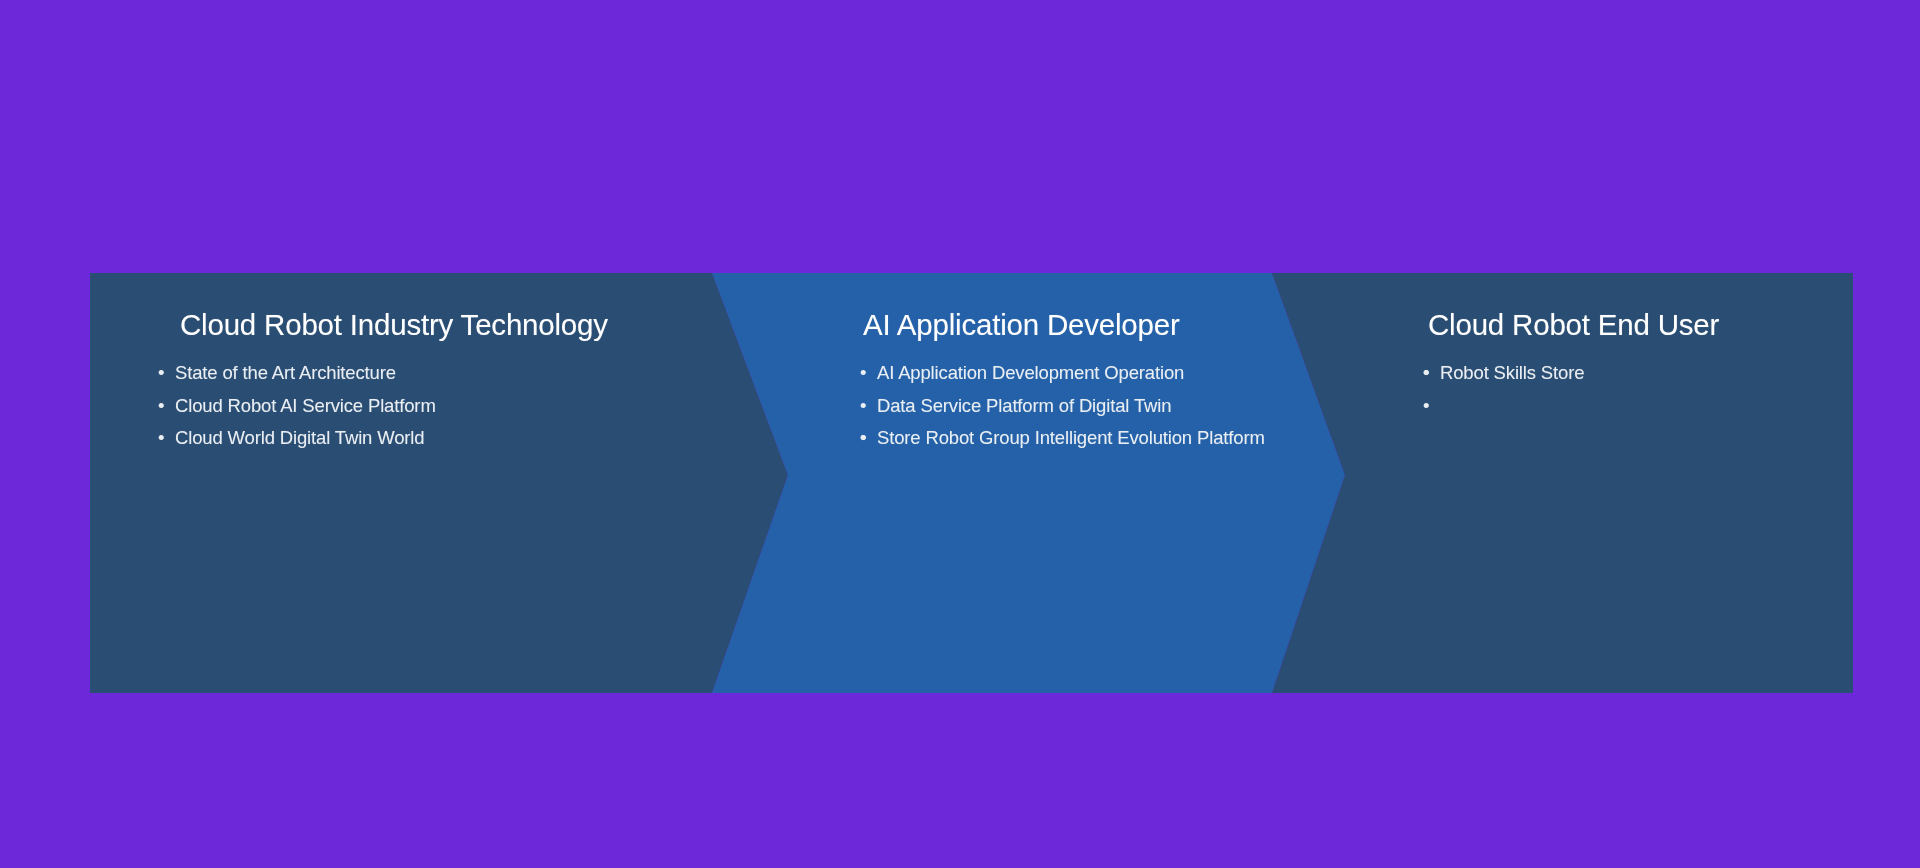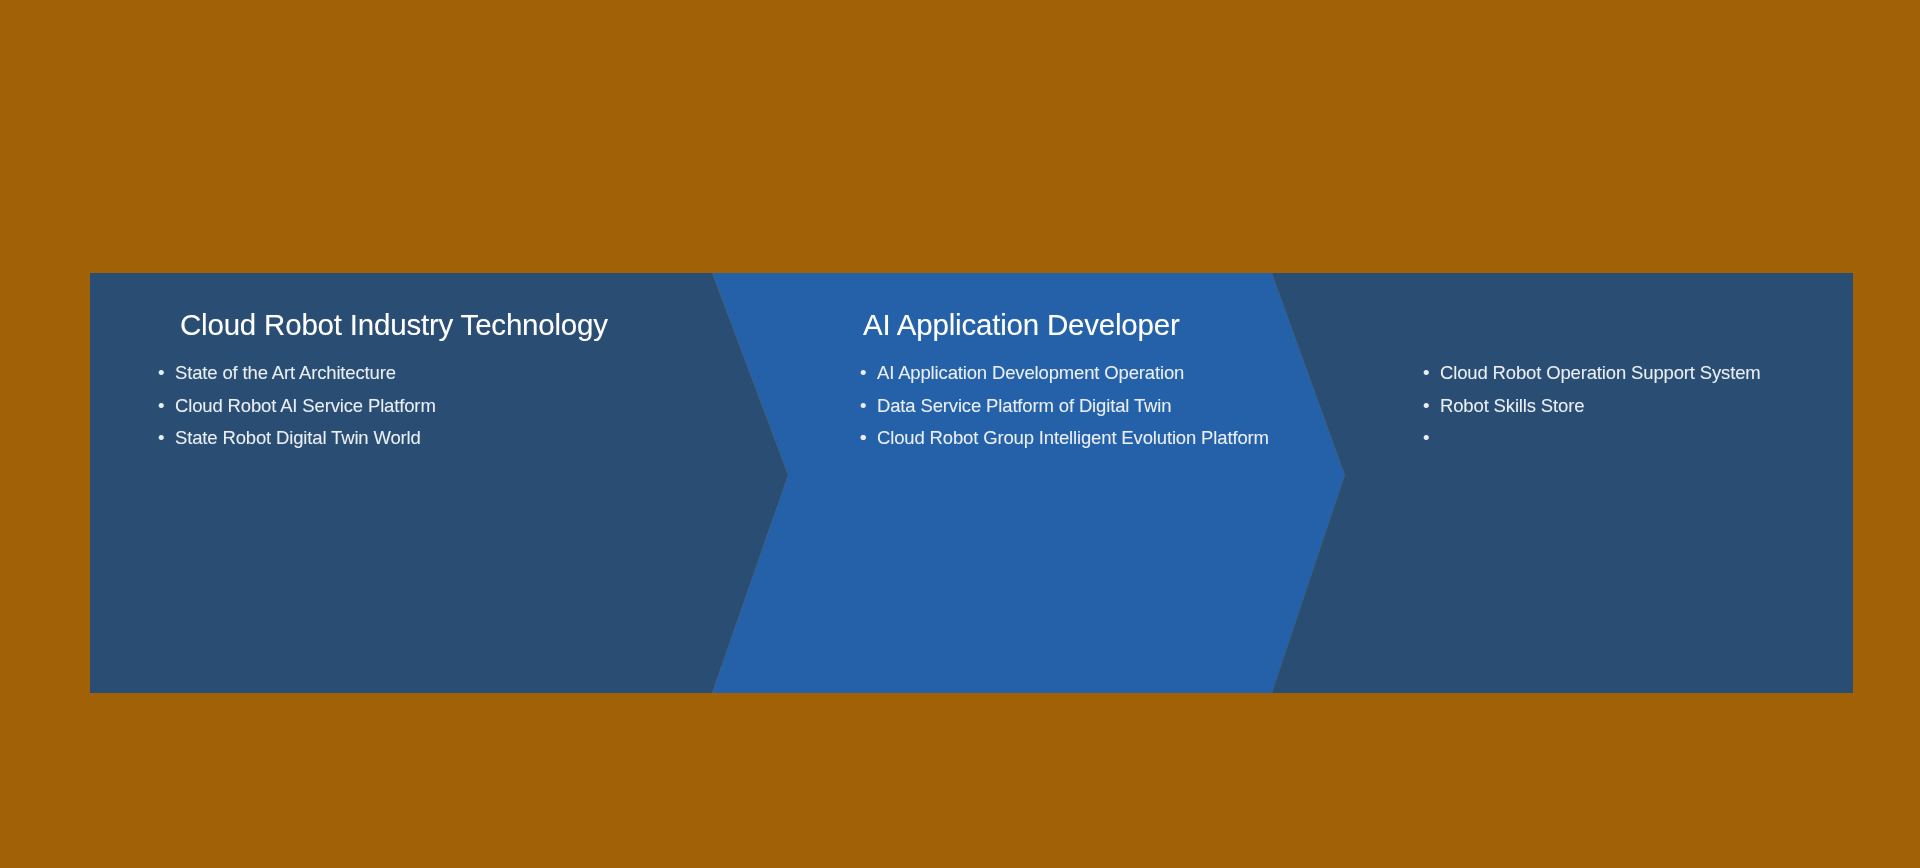--- a/index.html
+++ b/index.html
@@ -104,21 +104,21 @@
 
   .panel-2 .p-title { left: 76px; }
   .panel-2 .p-list  { left: 70px; }
 
   .panel-3 .p-title { left: 78px; }
   .panel-3 .p-list  { left: 73px; }
 </style>
 </head>
 <body style="background: rgb(43, 43, 43);">
 
-<div id="canvas" style="background: #a16207;">
+<div id="canvas" style="background: #6d28d9;">
 
   <div id="band">
 
     <svg viewBox="0 0 1763 420" width="1763" height="420" xmlns="http://www.w3.org/2000/svg">
 
       <polygon points="0,0 622,0 698,202 622,420 0,420" fill="#2a4d73"></polygon>
 
       <polygon points="622,0 1182,0 1255,202 1182,420 622,420 698,202" fill="#2461a8"></polygon>
 
       <polygon points="1182,0 1763,0 1763,420 1182,420 1255,202" fill="#2a4d73"></polygon>
@@ -130,51 +130,51 @@
         <li>
           <span class="bullet">•</span>
           <span>State of the Art Architecture</span>
         </li>
         <li>
           <span class="bullet">•</span>
           <span>Cloud Robot AI Service Platform</span>
         </li>
         <li>
           <span class="bullet">•</span>
-          <span>State Robot Digital Twin World</span>
+          <span>Cloud World Digital Twin World</span>
         </li>
       </ul>
     </div>
 
     <div class="panel panel-2">
       <div class="p-title">AI Application Developer</div>
       <ul class="p-list">
         <li>
           <span class="bullet">•</span>
           <span>AI Application Development Operation</span>
         </li>
         <li>
           <span class="bullet">•</span>
           <span>Data Service Platform of Digital Twin</span>
         </li>
         <li>
           <span class="bullet">•</span>
         </li>
         <li>
           <span class="bullet">•</span>
-          <span>Cloud Robot Group Intelligent Evolution Platform</span>
+          <span>Store Robot Group Intelligent Evolution Platform</span>
         </li>
       </ul>
     </div>
 
     <div class="panel panel-3">
+      <div class="p-title">Cloud Robot End User</div>
       <ul class="p-list">
         <li>
           <span class="bullet">•</span>
-          <span>Cloud Robot Operation Support System</span>
         </li>
         <li>
           <span class="bullet">•</span>
           <span>Robot Skills Store</span>
         </li>
         <li class="wrap">
           <span class="bullet">•</span>
         </li>
       </ul>
     </div>

